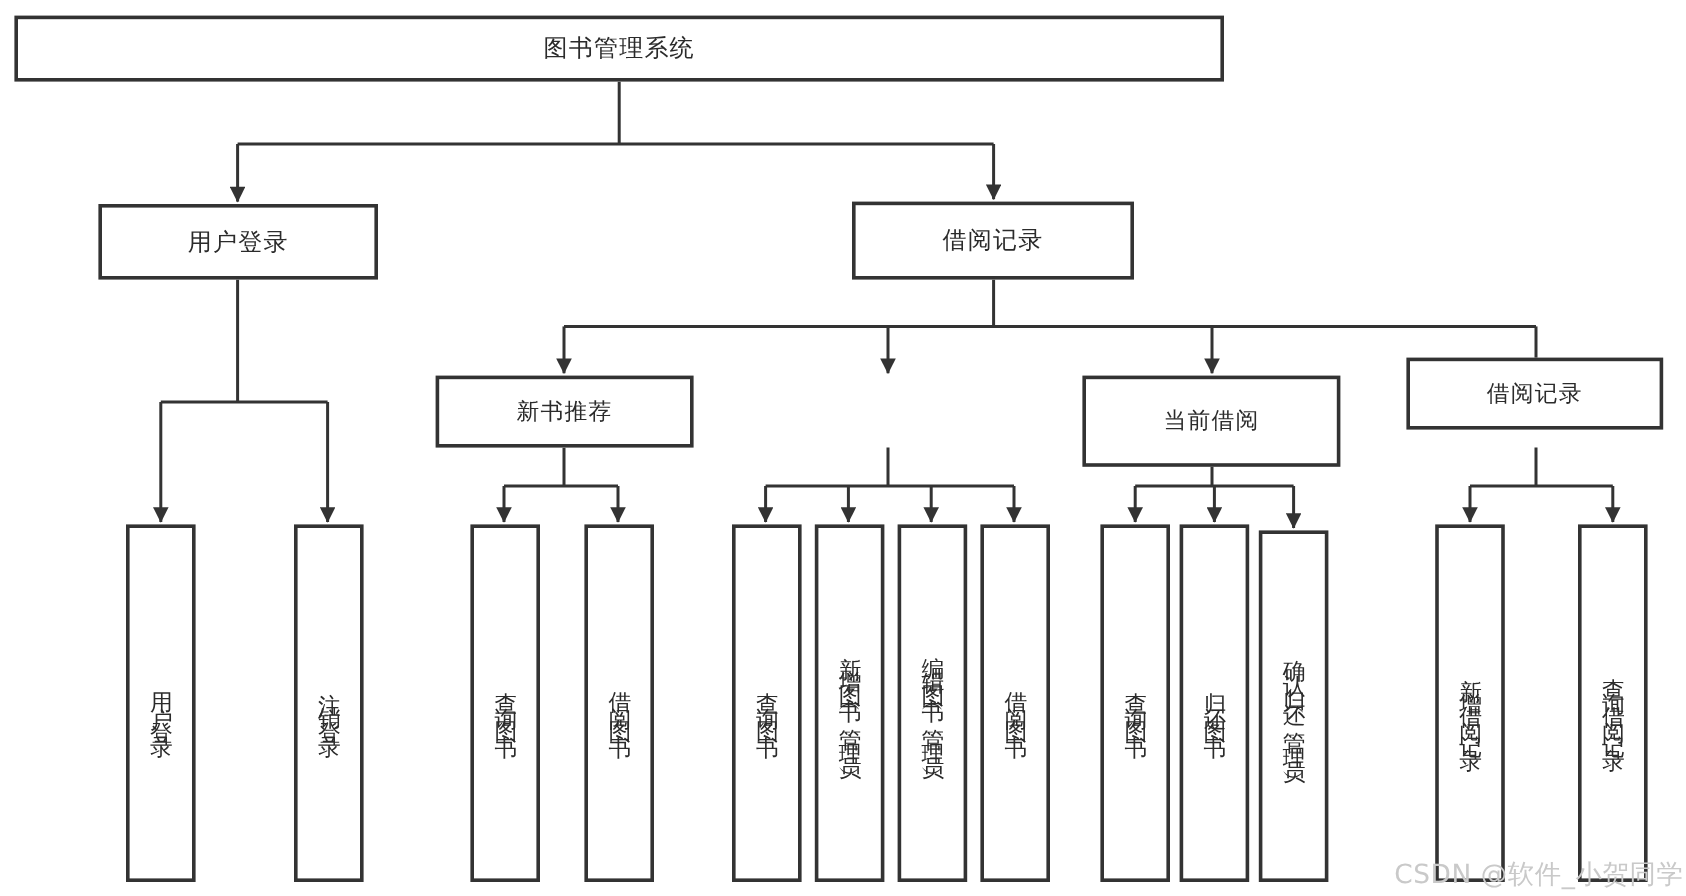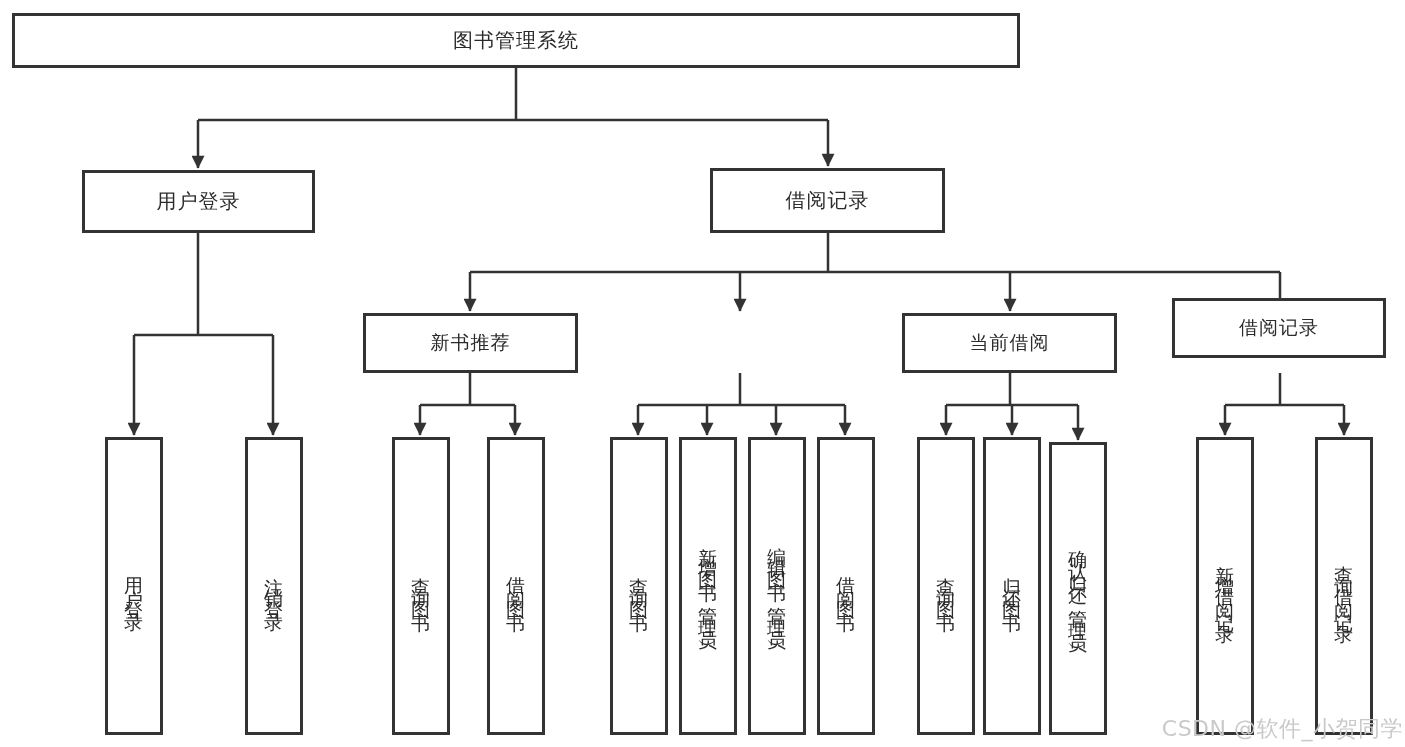--- a/index.html
+++ b/index.html
@@ -115,21 +115,21 @@
   <div class="node" style="left:82px; top:170px; width:233px; height:63px;">
     <span>用户登录</span>
   </div>
   <div class="node" style="left:710px; top:168px; width:235px; height:65px;">
     <span>借阅记录</span>
   </div>
 
   <div class="node" style="left:363px; top:313px; width:215px; height:60px; font-size:19px;text-align:center;">
     <span>新书推荐</span>
   </div>
-  <div class="node" style="left:902px; top:313px; width:215px; height:60px; font-size:19px;">
+  <div class="node" style="left:902px; top:313px; width:215px; height:76px; font-size:19px;">
     <span>当前借阅</span>
   </div>
   <div class="node" style="left:1172px; top:298px; width:214px; height:60px; font-size:19px;">
     <span>借阅记录</span>
   </div>
 
   <div class="leaf" style="left:105px;">
     <span class="vtext">用户登录</span>
   </div>
   <div class="leaf" style="left:245px;">

